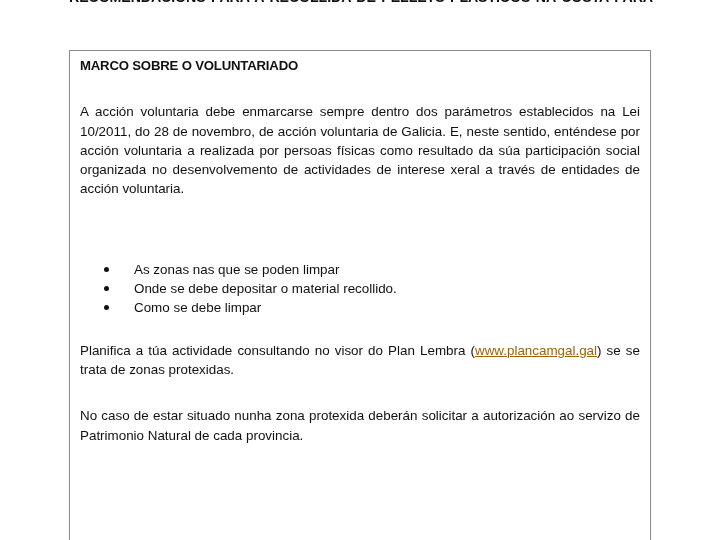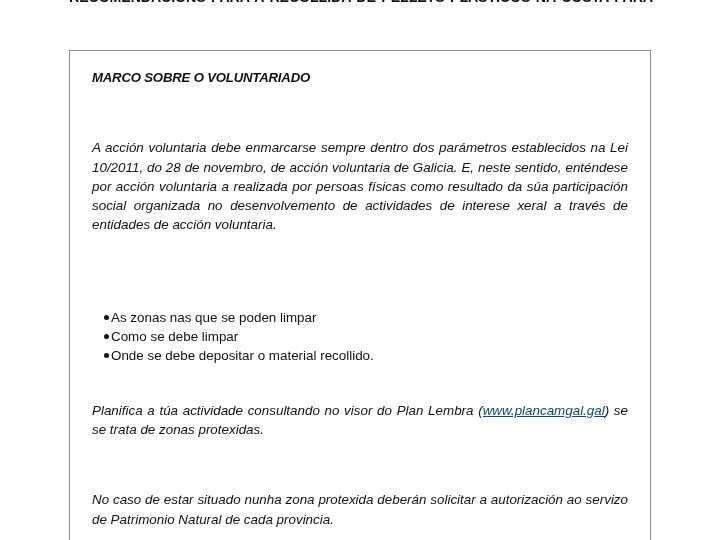--- a/index.html
+++ b/index.html
@@ -44,23 +44,22 @@
     }
     .content {
       position: absolute;
       left: 76px;
       top: 52px;
       width: 568px;
       font-size: 13.4px;
       line-height: 19.2px;
     }
     .content p {
-      margin: 16px;
+      margin: 4px;
       text-align: justify;
-      font-style: italic;
     }
     .heading {
       font-weight: bold;
       font-size: 13.2px;
       letter-spacing: -0.2px;
     }
     .gap {
       height: 19.2px;
     }
     .content ul {
@@ -77,26 +76,26 @@
       position: absolute;
       left: 28px;
       top: 7px;
       width: 5px;
       height: 5px;
       border-radius: 50%;
       background: #111;
     }
     .content ul li .item-text {
       position: absolute;
-      left: 35px;
+      left: 58px;
       white-space: nowrap;
     }
     .link {
       text-decoration: underline;
-      color: #0c4a6e;
+      color: #a16207;
     }
   </style>
 </head>
 <body>
 
 <h1 class="title">
   <span class="line1">RECOMENDACIÓNS PARA A RECOLLIDA DE PELLETS PLÁSTICOS NA COSTA PARA</span>
 </h1>
 
 <div class="box"></div>
@@ -108,25 +107,25 @@
   <div class="gap"></div>
   <div class="gap"></div>
   <div class="gap"></div>
   <ul>
     <li>
       <span class="bullet"></span>
       <span class="item-text">As zonas nas que se poden limpar</span>
     </li>
     <li>
       <span class="bullet"></span>
-      <span class="item-text">Como se debe limpar</span>
+      <span class="item-text">Onde se debe depositar o material recollido.</span>
     </li>
     <li>
       <span class="bullet"></span>
-      <span class="item-text">Onde se debe depositar o material recollido.</span>
+      <span class="item-text">Como se debe limpar</span>
     </li>
   </ul>
   <div class="gap"></div>
   <p><span>Planifica a túa actividade consultando no visor do Plan Lembra (</span><a class="link">www.plancamgal.gal</a><span>) se se trata de zonas protexidas.</span></p>
   <div class="gap"></div>
   <p>No caso de estar situado nunha zona protexida deberán solicitar a autorización ao servizo de Patrimonio Natural de cada provincia.</p>
 
 </div>
 
 </body></html>

